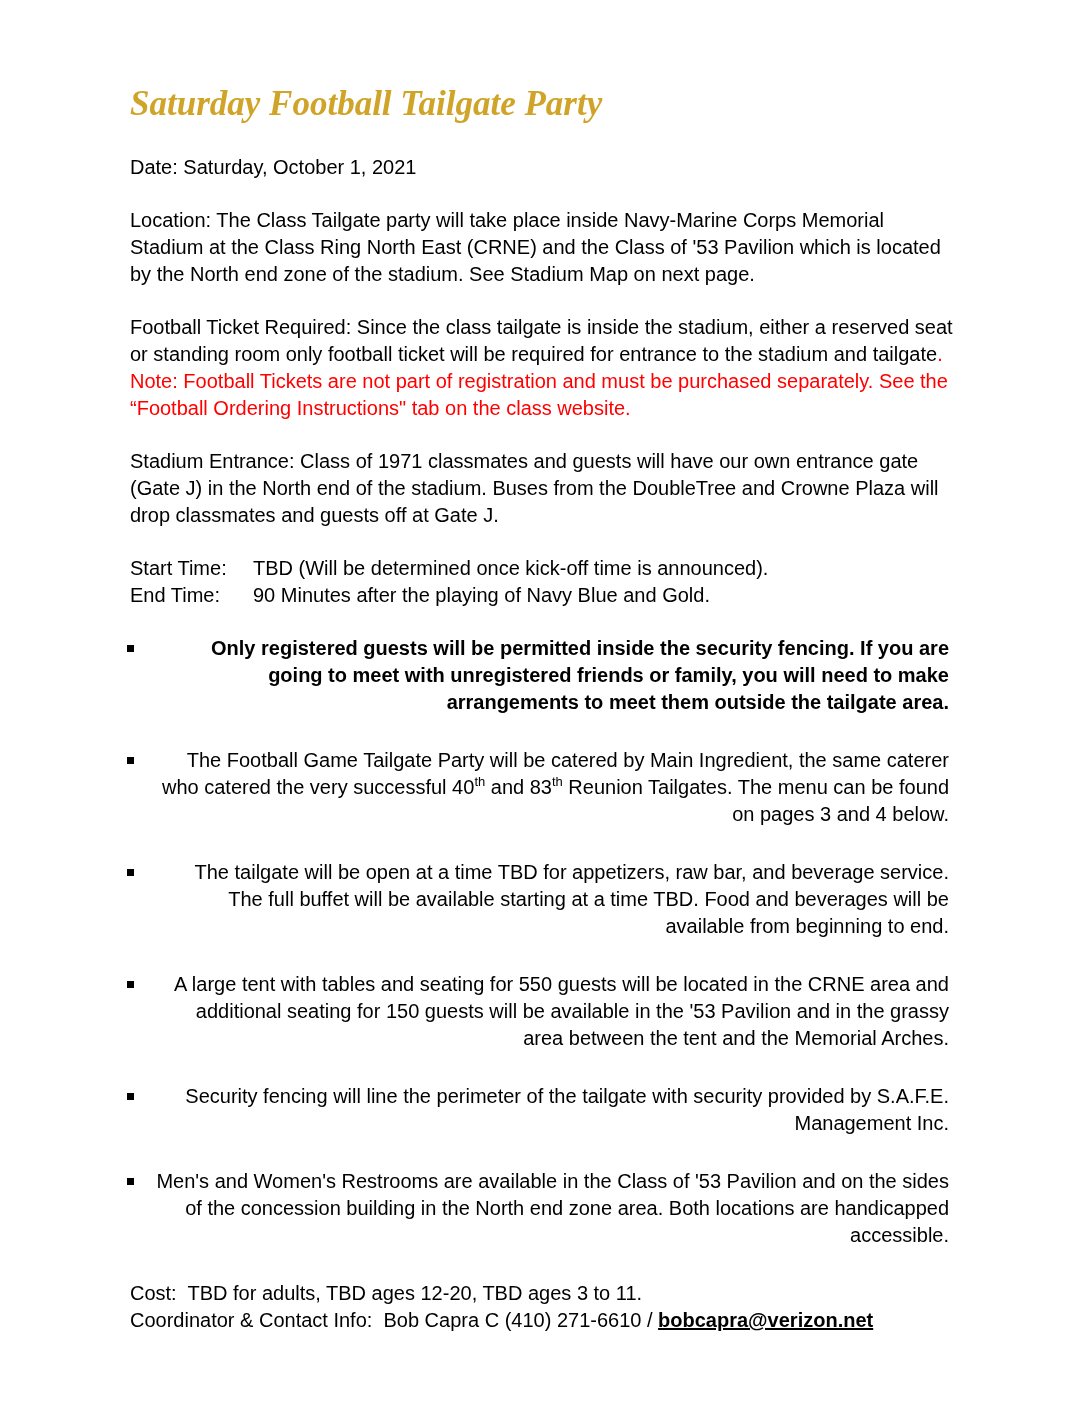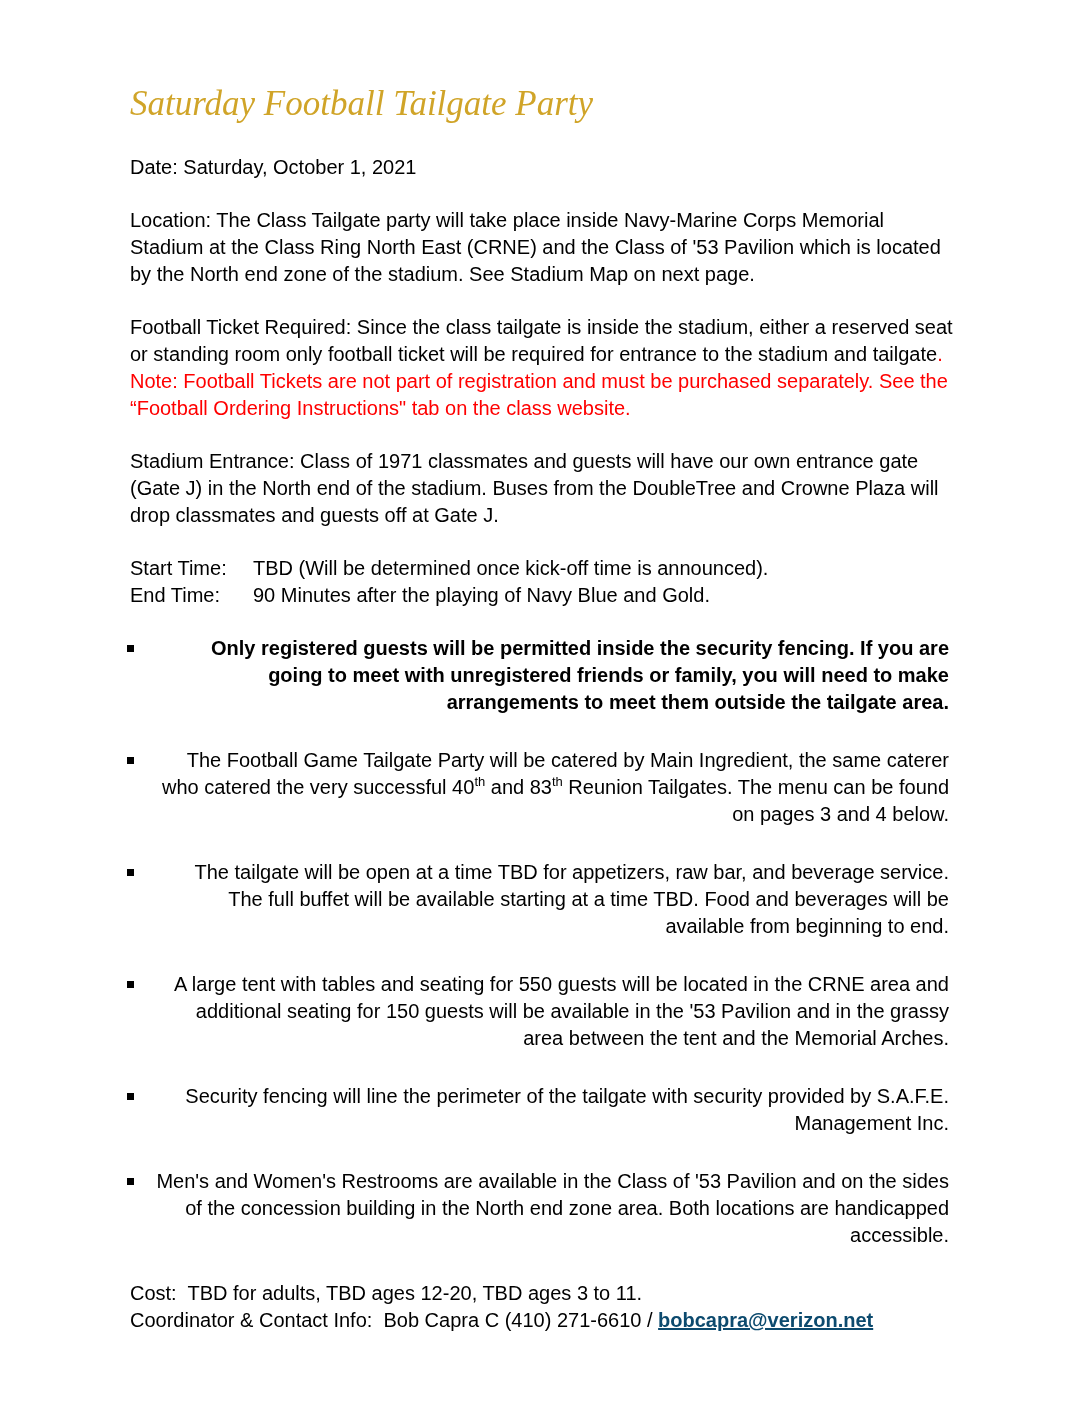--- a/index.html
+++ b/index.html
@@ -9,21 +9,21 @@
     height: 1408px;
     font-family: "Liberation Sans", sans-serif;
     color: #000000;
     overflow: hidden;
   }
   .page { padding: 84px 128px 0 130px; }
 
   .title {
     font-family: "Liberation Serif", serif;
     font-style: italic;
-    font-weight: normal;
+    font-weight: bold;
     font-size: 35px;
     line-height: 40px;
     color: var(--gold, #D0A428);
     margin: 0 0 30px 0;
   }
 
   .para {
     font-size: 20px;
     line-height: 27px;
     margin: 0 0 26px 0;
@@ -56,21 +56,21 @@
     background: #000000;
   }
   li.bold-bullet .li-text { font-weight: bold; }
 
   sup { font-size: 13px; line-height: 0; vertical-align: super; }
 
   .cost-line { margin-bottom: 0; }
   .contact-line { margin-bottom: 0; }
   .email {
     font-weight: bold;
-    color: #0c4a6e;
+    color: #000000;
     text-decoration: underline;
   }
 </style>
 </head>
 <body>
 
 <div class="page">
 
   <h1 class="title">Saturday Football Tailgate Party</h1>
 

